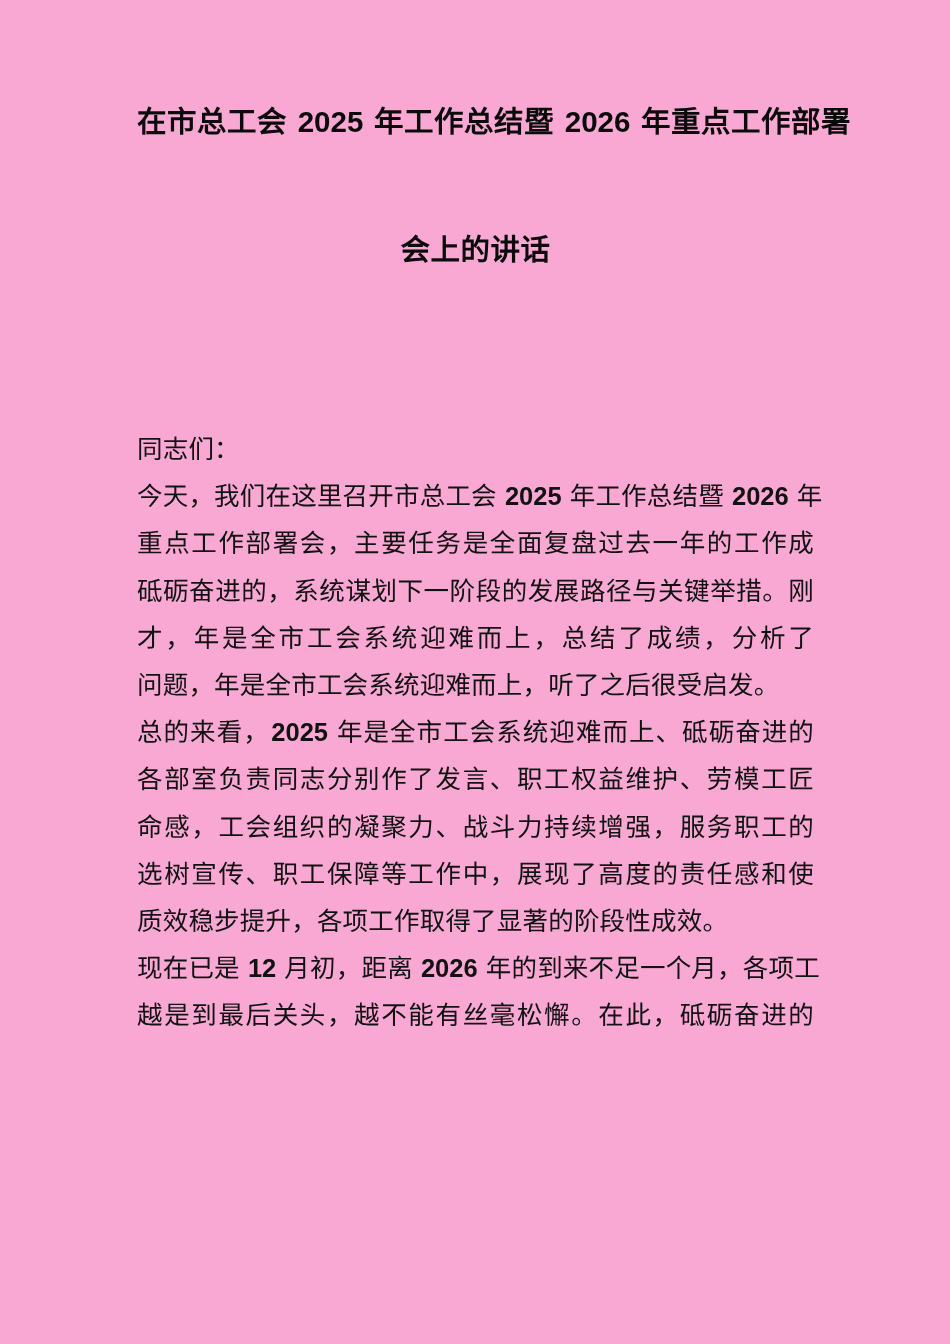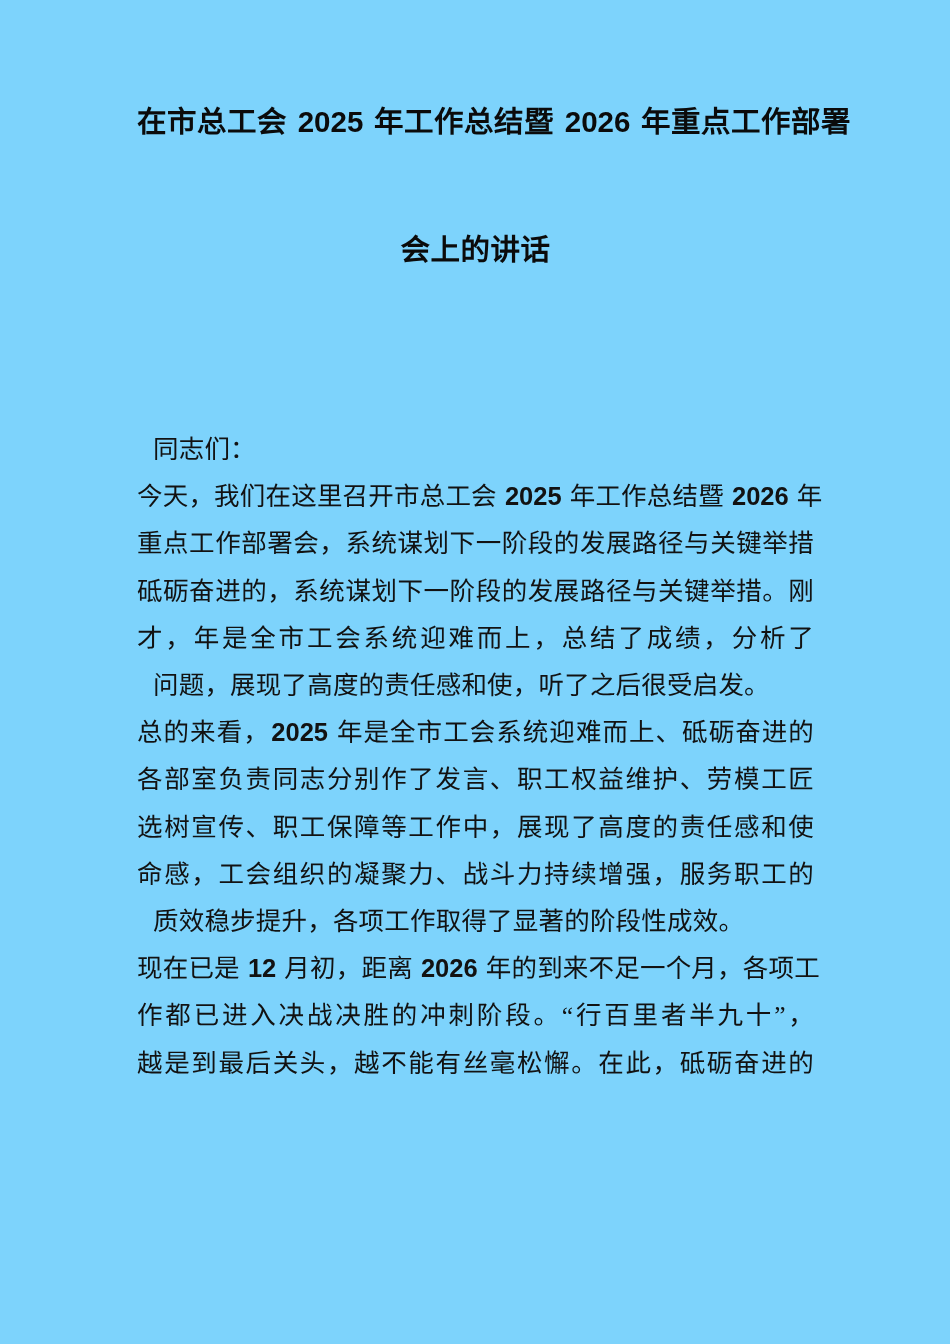--- a/index.html
+++ b/index.html
@@ -13,21 +13,21 @@
     font-family: "Liberation Serif", "DejaVu Serif", serif;
     color: #000000;
     -webkit-font-smoothing: antialiased;
   }
 
   .page {
     position: relative;
     width: 950px;
     height: 1344px;
     margin: 0 auto;
-    background: #7dd3fc;
+    background: #f9a8d4;
     overflow: hidden;
     box-sizing: border-box;
   }
 
   .content {
     position: absolute;
     left: 137px;
     top: 0;
     width: 677px;
   }
@@ -76,21 +76,20 @@
     color: #121212;
     white-space: nowrap;
     text-align: justify;
     text-align-last: justify;
   }
 
   
   .body-line.ragged {
     text-align: right;
     text-align-last: left;
-    margin-left: 16px;
   }
 
   .salutation {
     text-align: left;
     text-align-last: left;
   }
 
   
   .num {
     font-family: "Liberation Sans", "DejaVu Sans", sans-serif;
@@ -114,28 +113,27 @@
     <h1 class="doc-title">
       <span class="title-line-1">在市总工会 <span class="num">2025</span> 年工作总结暨 <span class="num">2026</span> 年重点工作部署</span>
       <span class="title-line-2">会上的讲话</span>
     </h1>
 
     <div class="body-block">
 
       <span class="body-line salutation ragged">同志们：</span>
 
       <span class="body-line">今天，我们在这里召开市总工会 <span class="num">2025</span> 年工作总结暨 <span class="num">2026</span> 年</span>
-      <span class="body-line">重点工作部署会，系统谋划下一阶段的发展路径与关键举措</span>
+      <span class="body-line">重点工作部署会，主要任务是全面复盘过去一年的工作成</span>
       <span class="body-line">砥砺奋进的，系统谋划下一阶段的发展路径与关键举措。刚</span>
       <span class="body-line">才，年是全市工会系统迎难而上，总结了成绩，分析了</span>
-      <span class="body-line ragged">问题，展现了高度的责任感和使，听了之后很受启发。</span>
+      <span class="body-line ragged">问题，年是全市工会系统迎难而上，听了之后很受启发。</span>
       <span class="body-line">总的来看，<span class="num">2025</span> 年是全市工会系统迎难而上、砥砺奋进的</span>
       <span class="body-line">各部室负责同志分别作了发言、职工权益维护、劳模工匠</span>
+      <span class="body-line">命感，工会组织的凝聚力、战斗力持续增强，服务职工的</span>
       <span class="body-line">选树宣传、职工保障等工作中，展现了高度的责任感和使</span>
-      <span class="body-line">命感，工会组织的凝聚力、战斗力持续增强，服务职工的</span>
       <span class="body-line ragged">质效稳步提升，各项工作取得了显著的阶段性成效。</span>
       <span class="body-line">现在已是 <span class="num">12</span> 月初，距离 <span class="num">2026</span> 年的到来不足一个月，各项工</span>
-      <span class="body-line">作都已进入决战决胜的冲刺阶段。“行百里者半九十”，</span>
       <span class="body-line">越是到最后关头，越不能有丝毫松懈。在此，砥砺奋进的</span>
 
     </div>
   </div>
 </div>
 
 </body></html>

